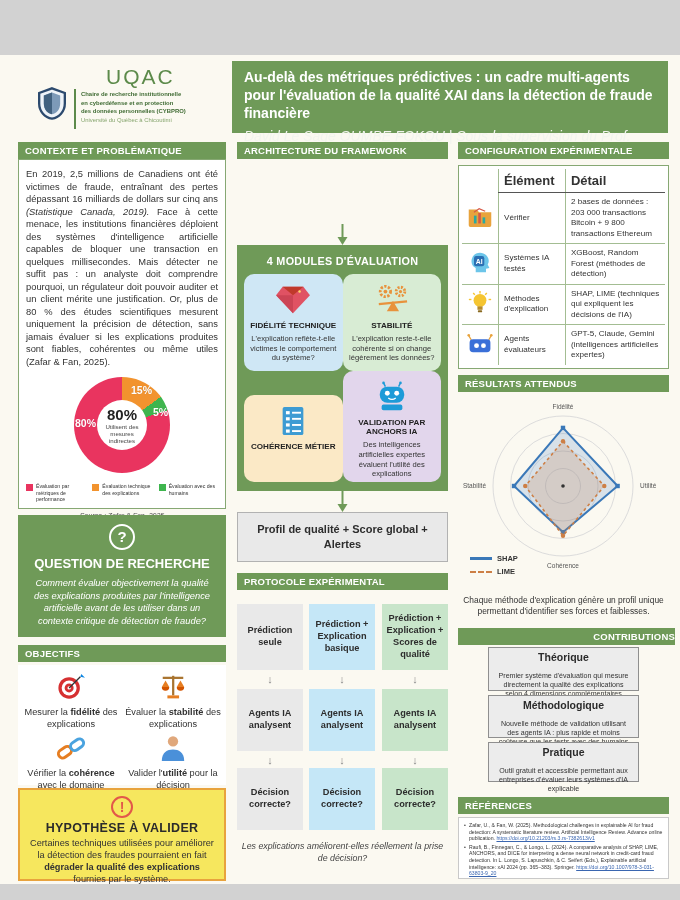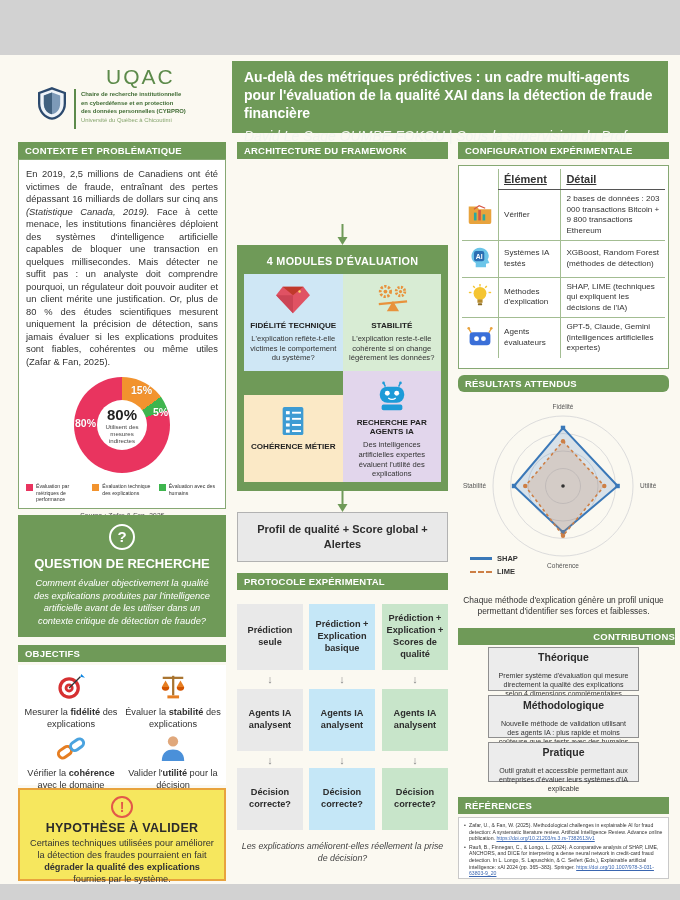--- a/index.html
+++ b/index.html
@@ -55,35 +55,35 @@
   .hypo-box .h-body { font-size:9.2px; line-height:1.3; padding:3px 8px 0 8px; color:#333; }
 
   
   .gray-box { position:absolute; left:237px; width:211px; background:#e9e9e9; border:1px solid #b2b2b2; display:flex; align-items:center; justify-content:center; text-align:center; font-weight:bold; font-size:11px; color:#2d2d2d; padding:0 14px; line-height:1.35; }
   .intro-box { top:114px; height:54px; }
   .output-box { top:457px; height:50px; }
   .v-arrow { position:absolute; left:336px; width:13px; }
   .modules-box { position:absolute; top:190px; left:237px; width:211px; height:246px; background:#6f9a58; padding:7px; }
   .modules-box h2 { color:#fff; text-align:center; font-size:10.8px; font-weight:bold; letter-spacing:.3px; margin:3px 0 7px 0; }
   .mod-grid { display:grid; grid-template-columns:1fr 1fr; grid-template-rows:1fr 1fr; height:208px; }
-  .mod-card { padding:8px 5px 3px 5px; text-align:center; }
+  .mod-card { padding:8px 5px 3px 5px; text-align:center;border-radius:10px; }
   .mod-card .mi { height:36px; display:flex; align-items:center; justify-content:center; }
   .mod-card h3 { font-size:8.1px; font-weight:bold; color:#222; margin-top:3px; }
   .mod-card p { font-size:7.6px; color:#333; line-height:1.28; margin-top:4px; }
 
   .proto-box { position:absolute; width:66px; display:flex; align-items:center; justify-content:center; text-align:center; font-weight:bold; font-size:9.2px; color:#2d2d2d; padding:0 4px; line-height:1.3; }
   .pc0 { left:237px; } .pc1 { left:309px; } .pc2 { left:382px; }
   .prow0 { top:549px; height:66px; } .prow1 { top:634px; height:62px; } .prow2 { top:713px; height:62px; }
   .p-arrow { position:absolute; width:10px; height:14px; color:#8a8a8a; font-size:11px; text-align:center; line-height:14px; }
   .proto-conclusion { position:absolute; top:786px; left:237px; width:211px; font-size:8.8px; font-style:italic; text-align:center; color:#444; line-height:1.35; }
 
   
   .config-box { position:absolute; top:110px; left:458px; width:211px; height:204px; background:#fff; border:1px solid #86a873; padding:3px; }
   table.cfg { width:100%; border-collapse:collapse; }
-  table.cfg th { font-size:11px; font-weight:bold; text-align:left; padding:4px 5px; border-bottom:1.5px solid #555; border-left:1px solid #a3bd92;text-decoration:underline; }
+  table.cfg th { font-size:13px; font-weight:bold; text-align:left; padding:4px 5px; border-bottom:1.5px solid #555; border-left:1px solid #a3bd92; }
   table.cfg td { font-size:8.1px; line-height:1.3; padding:4px 5px; border-top:1px solid #a3bd92; border-left:1px solid #a3bd92; vertical-align:middle; color:#333; }
   table.cfg td.ic, table.cfg th.ic { border-left:none; width:34px; text-align:center; }
   table.cfg th.ic { border-bottom:none; }
   table.cfg tr.r0 td { border-top:none; }
 
   .radar-wrap { position:absolute; top:338px; left:458px; width:211px; height:185px; }
   .radar-legend { position:absolute; top:497px; left:470px; width:80px; }
   .rl-row { display:flex; align-items:center; gap:5px; height:13px; }
   .rl-line { width:22px; height:3px; }
   .rl-line.dashed { height:0; }
@@ -271,21 +271,21 @@
               <circle cx="11" cy="2" r="1.4" fill="#1d9bd8"></circle>
           <line x1="27" y1="6" x2="29" y2="2" stroke="#1d9bd8" stroke-width="1.6"></line>
               <circle cx="29" cy="2" r="1.4" fill="#1d9bd8"></circle>
           <rect x="7" y="6" width="26" height="17" rx="8" fill="#1d9bd8"></rect>
           <circle cx="15" cy="13" r="2.6" fill="#fff"></circle>
               <circle cx="25" cy="13" r="2.6" fill="#fff"></circle>
           <path d="M16 18 Q20 21 24 18" stroke="#fff" stroke-width="1.4" fill="none"></path>
           <rect x="9" y="25" width="22" height="6" rx="2" fill="#1d9bd8"></rect>
         </svg>
           </div>
-        <h3>RECHERCHE PAR AGENTS IA</h3>
+        <h3>VALIDATION PAR ANCHORS IA</h3>
         <p>Des intelligences artificielles expertes évaluent l'utilité des explications</p>
       </div>
     </div>
   </div>
 
   <svg class="v-arrow" style="top:436px;" width="13" height="21" viewBox="0 0 13 21">
     <line x1="6.5" y1="0" x2="6.5" y2="14" stroke="#6f9a58" stroke-width="2"></line>
       <polygon points="1.5,13 11.5,13 6.5,21" fill="#6f9a58"></polygon>
   </svg>
 
@@ -369,21 +369,21 @@
           <circle cx="11" cy="15.5" r="2.8" fill="#fff"></circle>
                 <circle cx="19" cy="15.5" r="2.8" fill="#fff"></circle>
         </svg></td>
         <td>Agents évaluateurs</td>
         <td>GPT-5, Claude, Gemini (intelligences artificielles expertes)</td>
       </tr>
     </tbody>
       </table>
   </div>
 
-  <div class="sec-bar" style="top:320px; left:458px; width:211px;border-radius:6px;">RÉSULTATS ATTENDUS</div>
+  <div class="sec-bar" style="top:320px; left:458px; width:211px;">RÉSULTATS ATTENDUS</div>
 
   <div class="radar-wrap">
     <svg width="211" height="185" viewBox="0 0 211 185">
         <circle cx="105" cy="93" r="17.5" fill="none" stroke="#dcdcdc" stroke-width="1"></circle>
         <circle cx="105" cy="93" r="35" fill="none" stroke="#dcdcdc" stroke-width="1"></circle>
         <circle cx="105" cy="93" r="52.5" fill="none" stroke="#dcdcdc" stroke-width="1"></circle>
         <circle cx="105" cy="93" r="70" fill="none" stroke="#dcdcdc" stroke-width="1"></circle>
         <polygon points="105,34.900000000000006 159.6,93 105,139.2 56,93" fill="rgba(90,140,200,0.22)" stroke="#3a78b8" stroke-width="2"></polygon>
         <rect x="102.8" y="32.7" width="4.4" height="4.4" fill="#3a78b8"></rect>
         <rect x="157.4" y="90.8" width="4.4" height="4.4" fill="#3a78b8"></rect>

